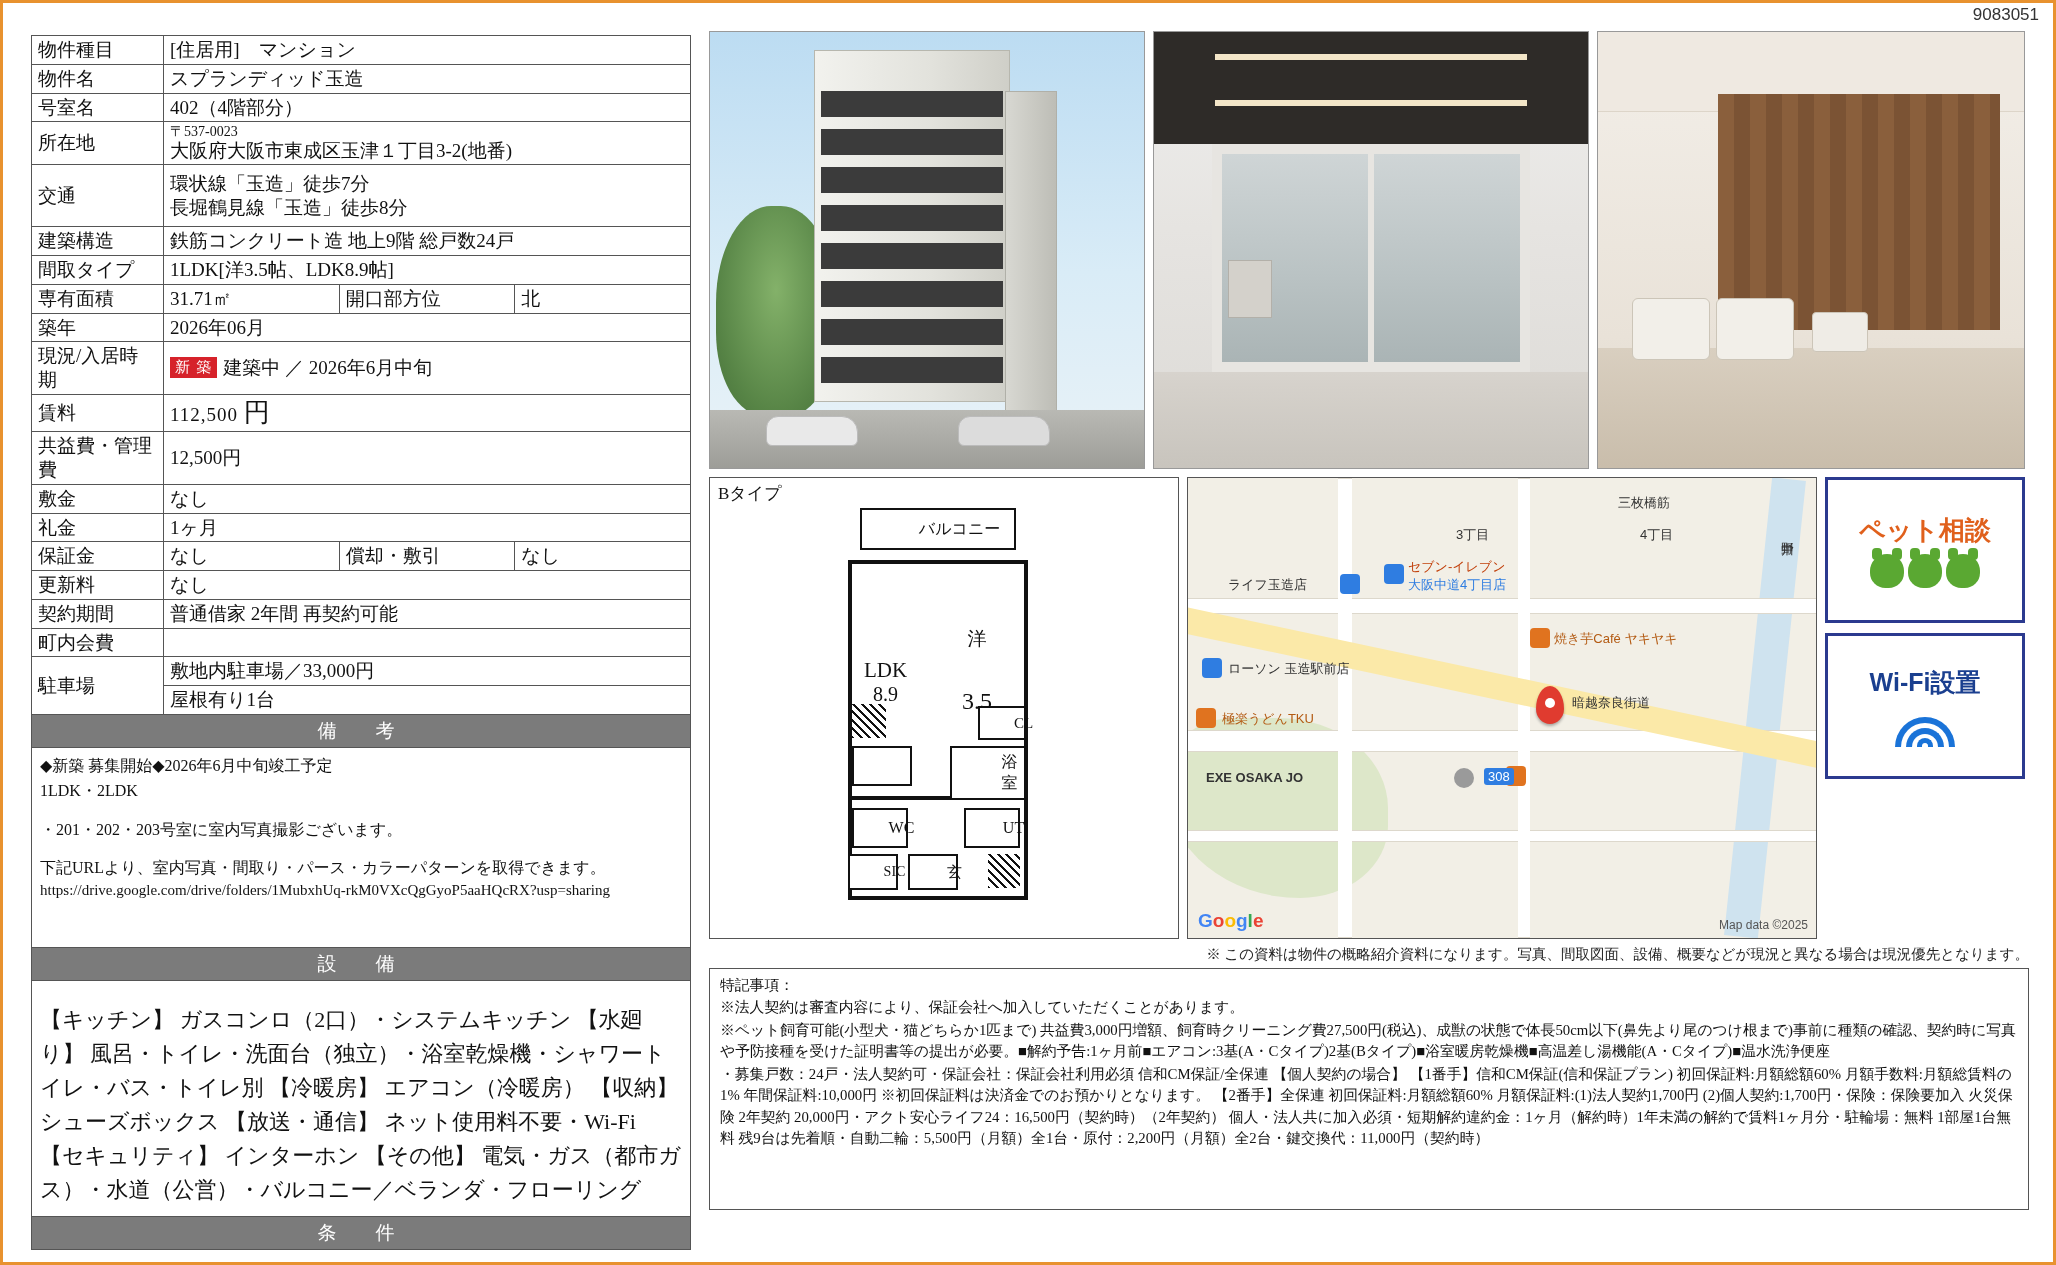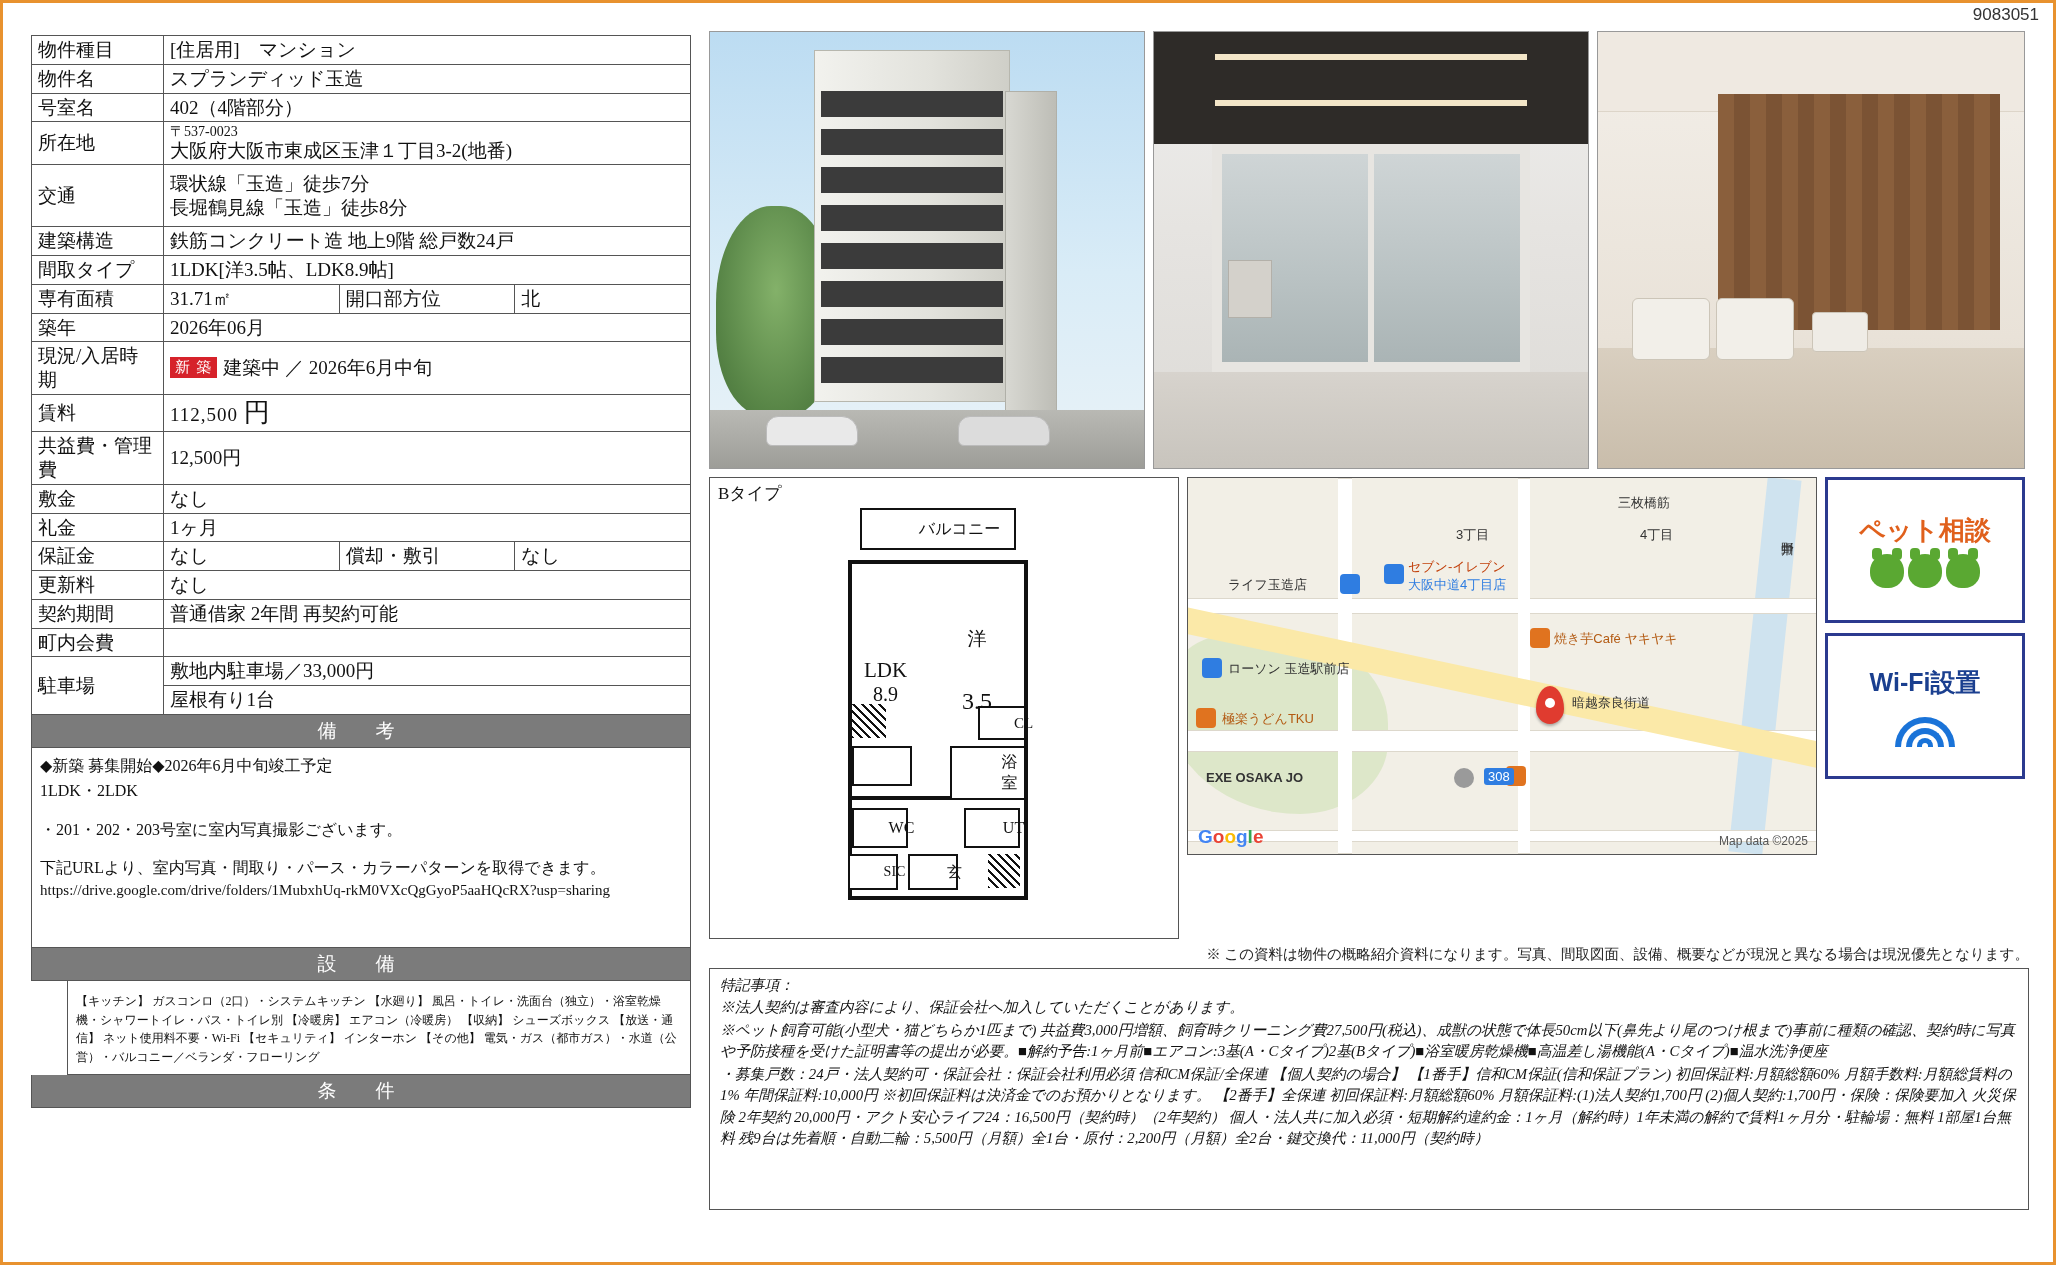--- a/index.html
+++ b/index.html
@@ -84,24 +84,23 @@
     border-top: none;
     padding: 6px 8px 10px 8px;
     font-size: 16px;
     line-height: 1.55;
     min-height: 200px;
   }
   .notes-box .url { font-size: 15px; word-break: break-all; line-height: 1.3; display:block;}
   .equip-box {
     border: 1px solid #555;
     border-top: none;
-    padding: 11px 8px 8px 8px;
-    font-size: 12px;
+    padding: 22px 8px 8px 8px;
+    font-size: 22px;
     line-height: 1.55;
-    margin-left: 36px;
   }
   .cond-head {
     background: #7b7b7b;
     color: #fff;
     text-align: center;
     font-size: 19px;
     letter-spacing: 10px;
     padding: 3px 0;
     border: 1px solid #555;
     border-top: none;
@@ -209,21 +208,21 @@
   .fp-art .bath { left: 112px; top: 238px; width: 76px; height: 54px; border:2px solid #111; display:flex;align-items:center;justify-content:center;font-size:16px;}
   .fp-art .wc { left: 14px; top: 300px; width: 56px; height: 40px; border:2px solid #111; display:flex;align-items:center;justify-content:center;font-size:16px;}
   .fp-art .ut { left: 126px; top: 300px; width: 56px; height: 40px; border:2px solid #111; display:flex;align-items:center;justify-content:center;font-size:16px;}
   .fp-art .sic { left: 10px; top: 346px; width: 50px; height: 36px; border:2px solid #111; display:flex;align-items:center;justify-content:center;font-size:14px;}
   .fp-art .gen { left: 70px; top: 346px; width: 50px; height: 36px; border:2px solid #111; display:flex;align-items:center;justify-content:center;font-size:15px;}
   .fp-art .kitchen { left: 14px; top: 238px; width: 60px; height: 40px; border:2px solid #111; }
   .fp-hatch {position:absolute;left:14px;top:196px;width:34px;height:34px;background:repeating-linear-gradient(45deg,#111 0 2px,#fff 2px 6px);}
   .fp-hatch2 {position:absolute;left:150px;top:346px;width:32px;height:34px;background:repeating-linear-gradient(45deg,#111 0 2px,#fff 2px 6px);}
 
   .map-box {
-    width: 630px; height: 378px;
+    width: 630px; height: 462px;
     border: 1px solid #555;
     position: relative;
     background: #eceadf;
     overflow: hidden;
   }
   .map-land { position:absolute; inset:0; background:#f2efe6; }
   .map-green { position:absolute; left:-20px; bottom:40px; width:220px; height:180px; background:#dde7c9; border-radius:30% 50% 40% 60%; }
   .map-river { position:absolute; right:34px; top:0; bottom:0; width:34px; background:#cfe3ef; transform: rotate(6deg); }
   .map-rd { position:absolute; background:#ffffff; border-top:1px solid #ddd8cc;border-bottom:1px solid #ddd8cc;}
   .map-rd.h1 { left:0; right:0; top:120px; height:16px; }
@@ -275,21 +274,20 @@
   }
   .remarks-box {
     margin-top: 4px;
     border: 1px solid #555;
     width: 1320px;
     height: 242px;
     padding: 6px 10px;
     font-size: 14.8px;
     line-height: 1.45;
     overflow: hidden;
-    font-style: italic;
   }
   .remarks-box p { margin: 0 0 1px 0; }
 </style>
 </head>
 <body>
 
 <div class="page">
   <div class="doc-id">9083051</div>
 
   <div class="left">

